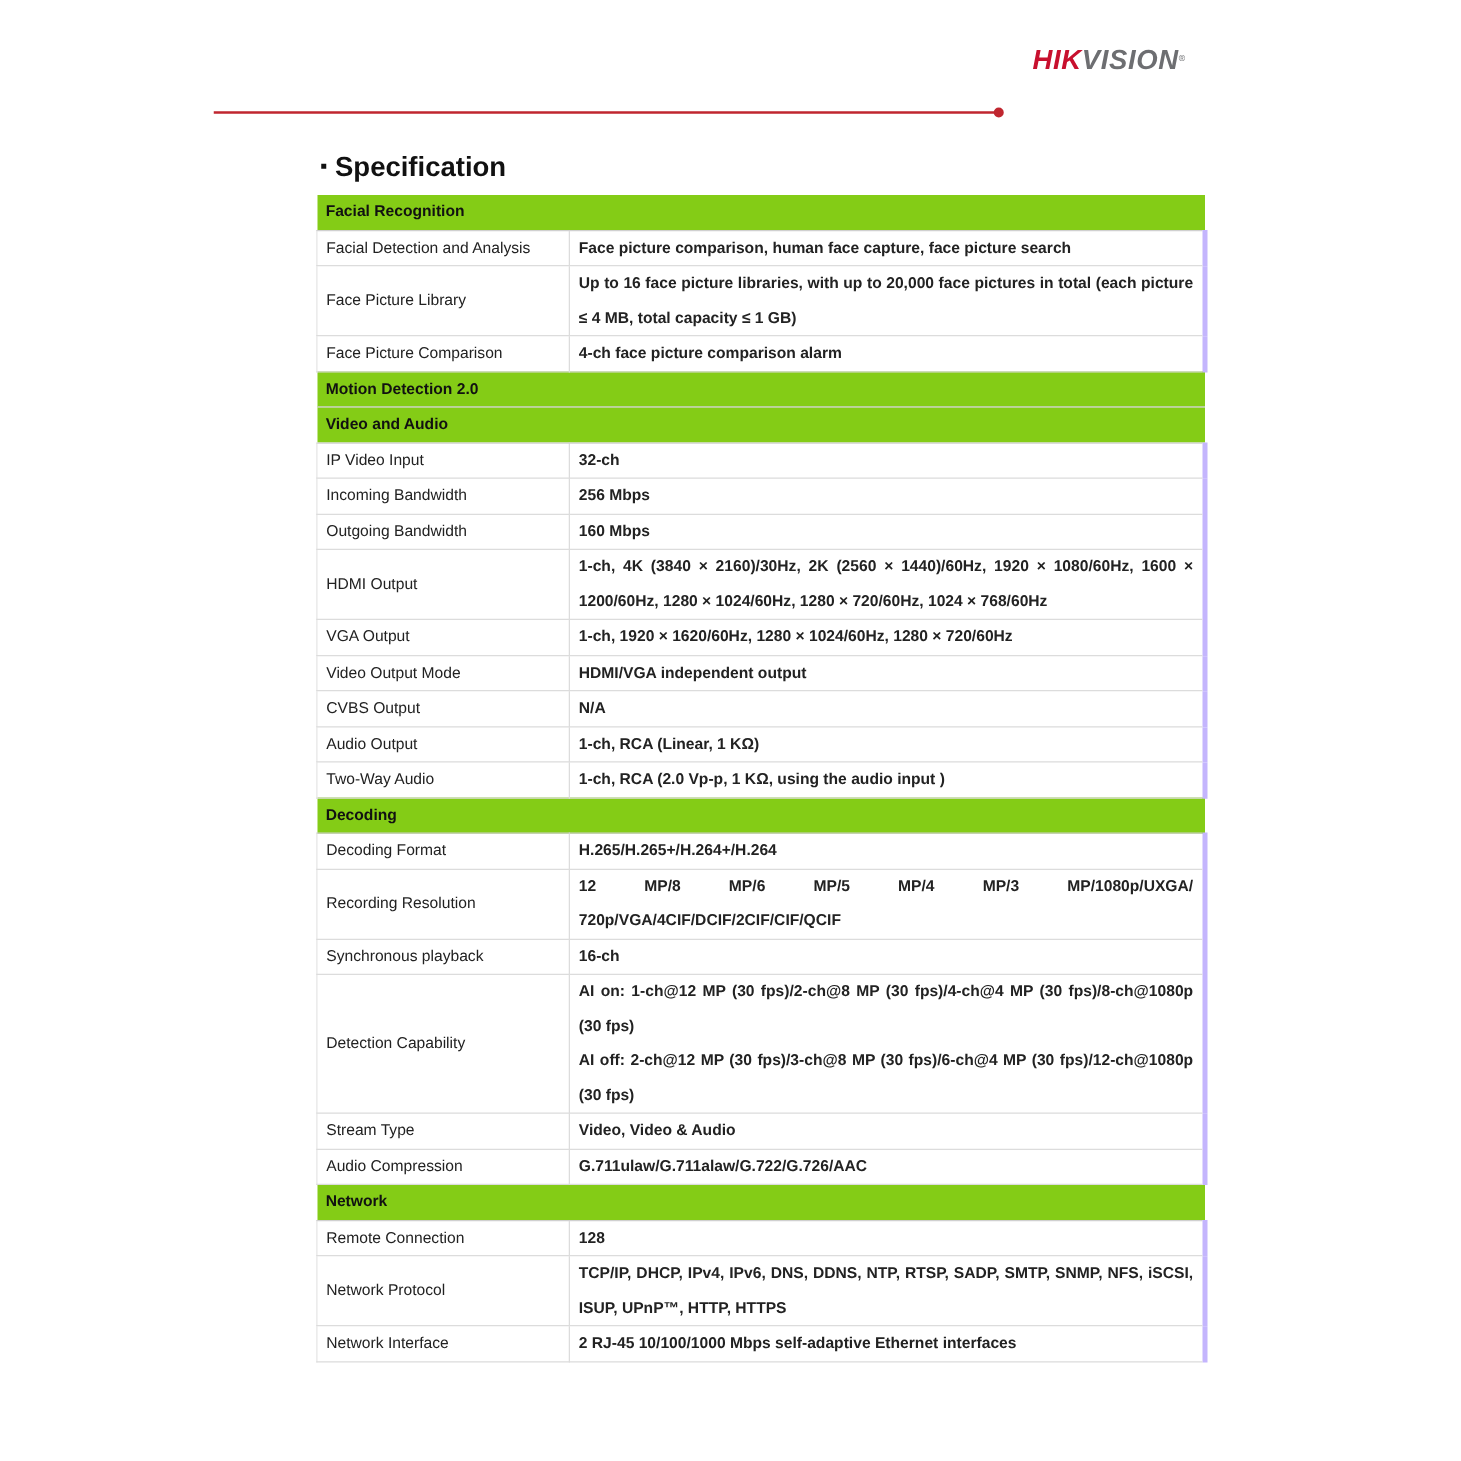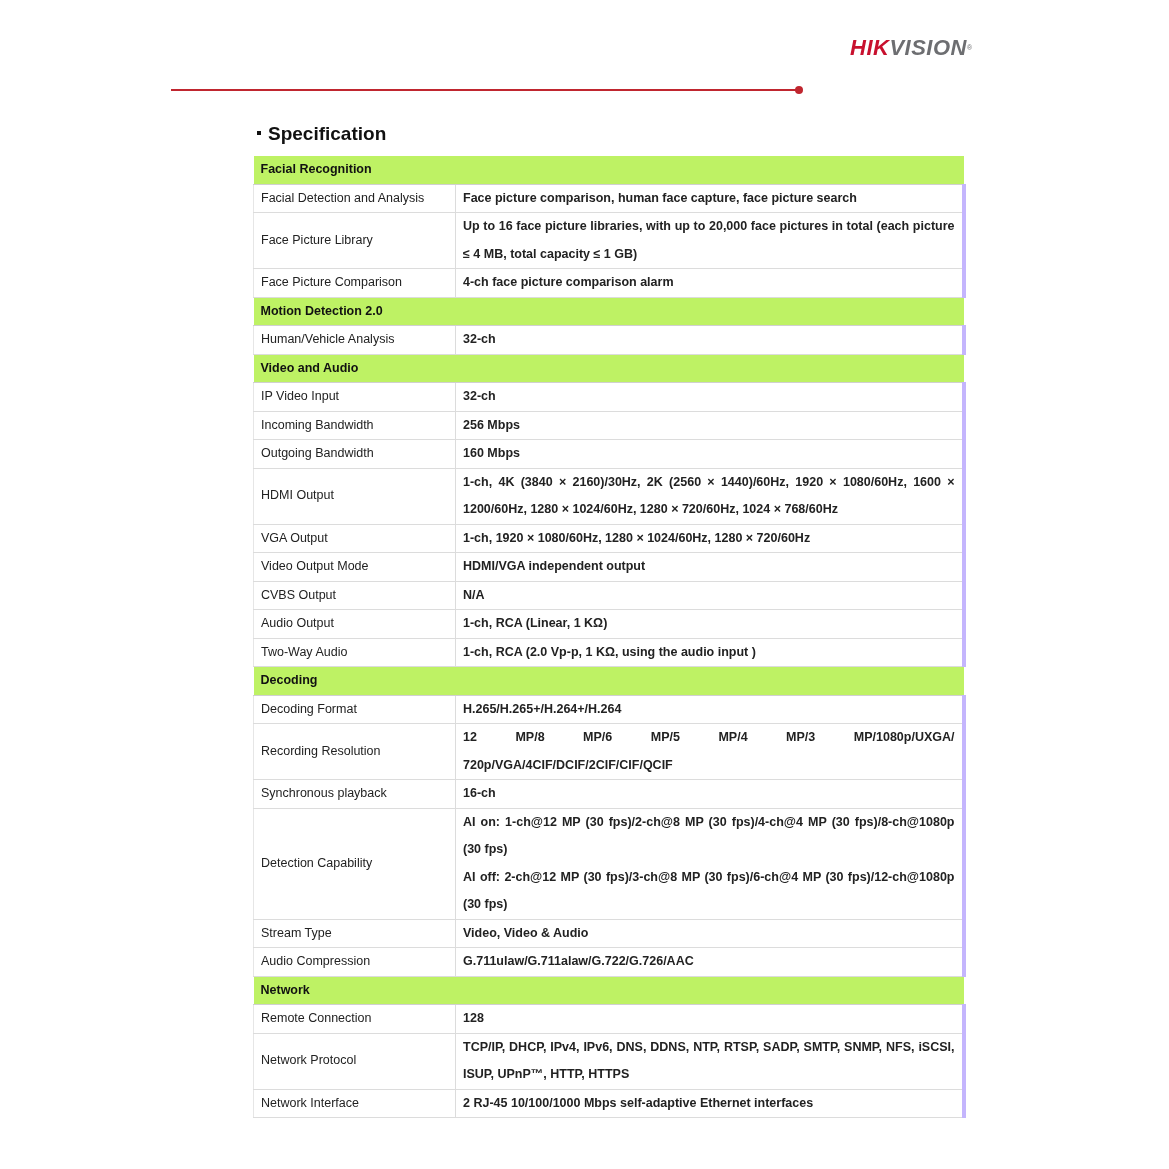--- a/index.html
+++ b/index.html
@@ -5,48 +5,48 @@
   html, body { margin: 0; padding: 0; background: #ffffff; }
   body {
     width: 1169px; height: 1169px; position: relative; overflow: hidden;
     font-family: "Liberation Sans", "DejaVu Sans", sans-serif; color: #1a1a1a;
   }
   .logo {
     position: absolute; left: 826px; top: 35px;
     font-family: "Liberation Sans", sans-serif; font-weight: bold; font-style: italic;
     font-size: 22px; letter-spacing: 0.5px; line-height: 26px;
   }
-  .logo .hik { color: #c8102e; margin-left: 24px; }
+  .logo .hik { color: #c8102e; }
   .logo .vision { color: #6d6e71; }
   .logo .reg { color: #6d6e71; font-size: 7px; vertical-align: top; font-style: normal; font-weight: normal; }
   .rule {
     position: absolute; left: 171px; top: 89px; width: 625px; height: 2px; background: #c0262f;
   }
   .rule-dot {
     position: absolute; left: 795px; top: 86px; width: 8px; height: 8px; border-radius: 50%; background: #c0262f;
   }
   .section-title {
     position: absolute; left: 257px; top: 122px;
-    font-size: 19px; font-weight: bold; color: #111; line-height: 24px;
+    font-size: 22px; font-weight: bold; color: #111; line-height: 24px;
   }
   .section-title .bullet { display: inline-block; width: 4px; height: 4px; background: #111; margin-right: 7px; vertical-align: middle; position: relative; top: -2px; }
   table.spec {
     position: absolute; left: 253px; top: 156px; width: 710px;
     border-collapse: collapse; font-size: 12.5px; table-layout: fixed;
   }
   table.spec td {
     border-bottom: 1px solid #dcdcdc; padding: 0 7px; vertical-align: middle;
     line-height: 27.5px; color: #222;
   }
   table.spec col.c1 { width: 202px; }
   table.spec col.c2 { width: 508px; }
   table.spec td.label { border-right: 1px solid #dcdcdc; border-left: 1px solid #e6e6e6; }
   table.spec td.value { border-right: 4px solid #c4b5fd; text-align: justify; font-weight: bold; }
   table.spec tr.group td {
-    background: #bef264; font-weight: bold; color: #111; line-height: 27.5px; border-bottom: 1px solid #d0d0d0;
+    background: #84cc16; font-weight: bold; color: #111; line-height: 27.5px; border-bottom: 1px solid #d0d0d0;
   }
   .justify { text-align: justify; text-align-last: left; }
 </style>
 </head>
 <body>
 
 <div class="logo">
   <span class="hik">HIK</span><span class="vision">VISION</span><span class="reg">®</span>
 </div>
 <div class="rule"></div>
@@ -79,35 +79,29 @@
       </tr>
       <tr>
         <td class="label justify">Face Picture Comparison</td>
         <td class="value">
           <div class="justify">4-ch face picture comparison alarm</div>
         </td>
       </tr>
       <tr class="group">
         <td colspan="2">Motion Detection 2.0</td>
       </tr>
-      <tr>
-        <td class="label justify">Human/Vehicle Analysis</td>
+      <tr class="group">
+        <td colspan="2">Video and Audio</td>
+      </tr>
+      <tr>
+        <td class="label justify">IP Video Input</td>
         <td class="value">
           <div class="justify">32-ch</div>
         </td>
       </tr>
-      <tr class="group">
-        <td colspan="2">Video and Audio</td>
-      </tr>
-      <tr>
-        <td class="label justify">IP Video Input</td>
-        <td class="value">
-          <div class="justify">32-ch</div>
-        </td>
-      </tr>
       <tr>
         <td class="label justify">Incoming Bandwidth</td>
         <td class="value">
           <div class="justify">256 Mbps</div>
         </td>
       </tr>
       <tr>
         <td class="label justify">Outgoing Bandwidth</td>
         <td class="value">
           <div class="justify">160 Mbps</div>
@@ -115,21 +109,21 @@
       </tr>
       <tr>
         <td class="label justify">HDMI Output</td>
         <td class="value">
           <div class="justify">1-ch, 4K (3840 × 2160)/30Hz, 2K (2560 × 1440)/60Hz, 1920 × 1080/60Hz, 1600 × 1200/60Hz, 1280 × 1024/60Hz, 1280 × 720/60Hz, 1024 × 768/60Hz</div>
         </td>
       </tr>
       <tr>
         <td class="label justify">VGA Output</td>
         <td class="value">
-          <div class="justify">1-ch, 1920 × 1080/60Hz, 1280 × 1024/60Hz, 1280 × 720/60Hz</div>
+          <div class="justify">1-ch, 1920 × 1620/60Hz, 1280 × 1024/60Hz, 1280 × 720/60Hz</div>
         </td>
       </tr>
       <tr>
         <td class="label justify">Video Output Mode</td>
         <td class="value">
           <div class="justify">HDMI/VGA independent output</div>
         </td>
       </tr>
       <tr>
         <td class="label justify">CVBS Output</td>

